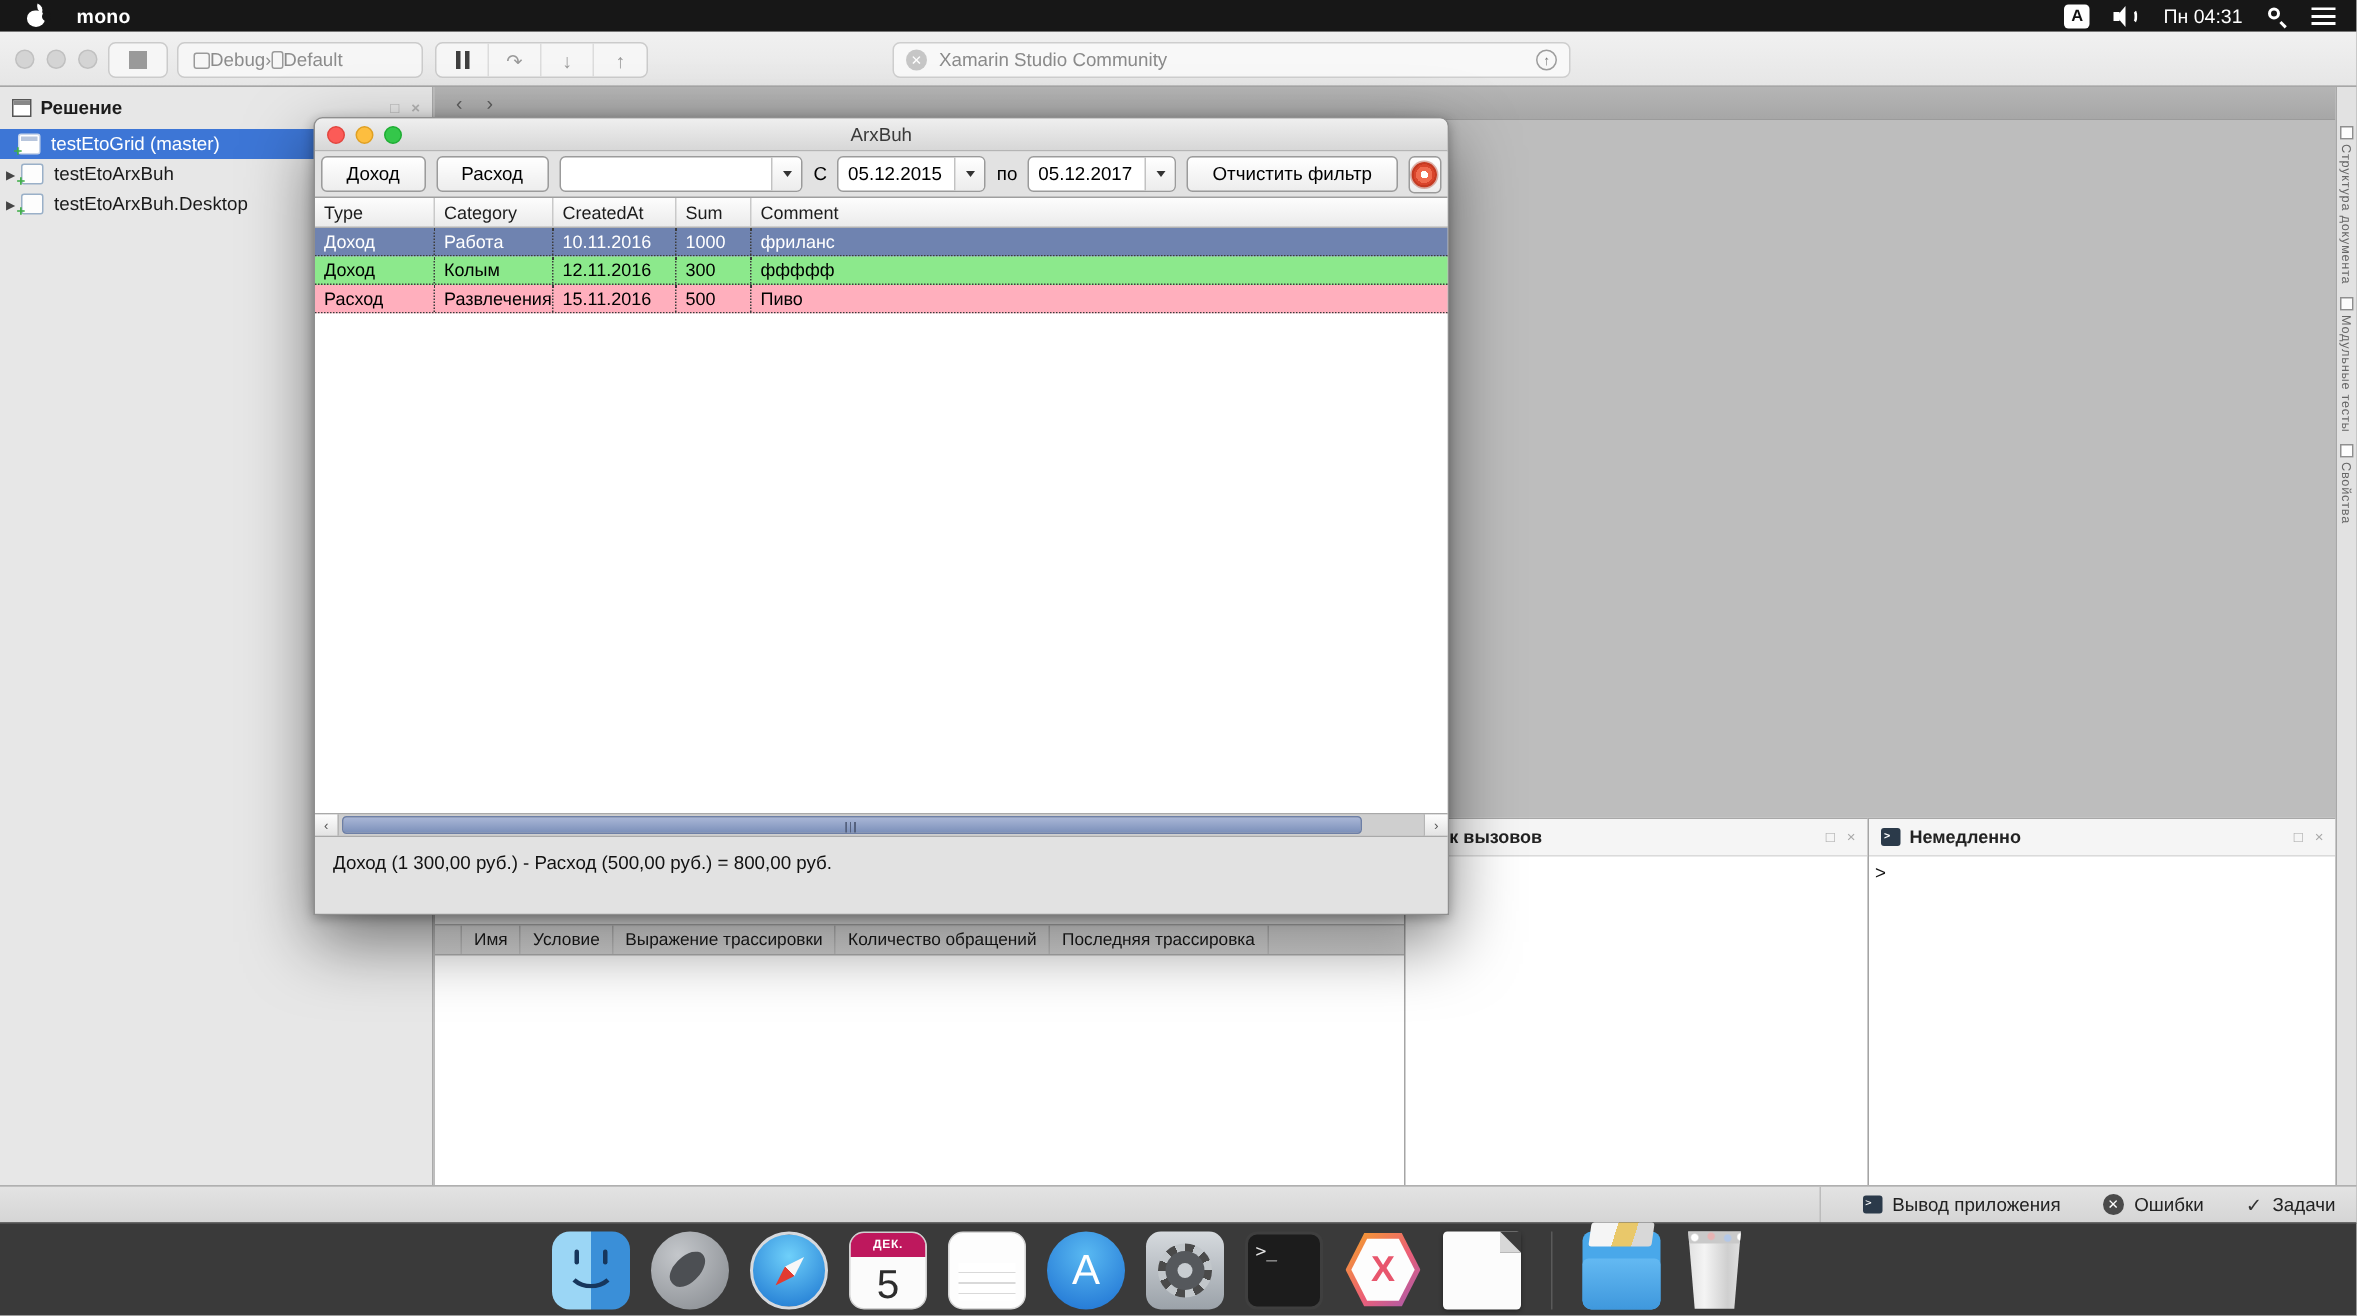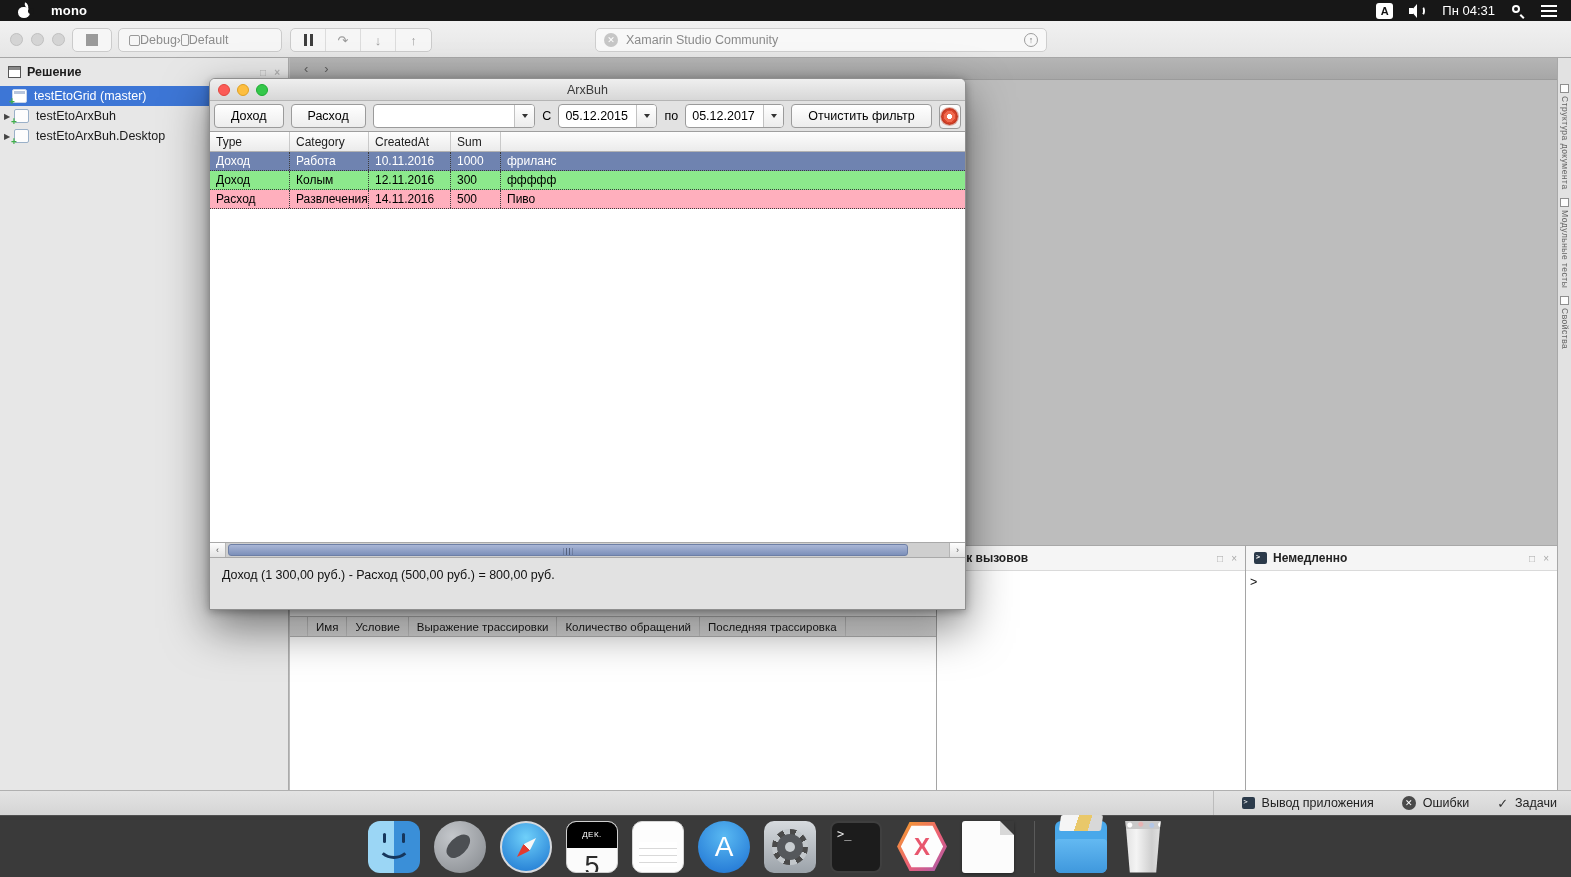--- a/index.html
+++ b/index.html
@@ -182,21 +182,21 @@
                    border-bottom:3px solid #16365c; border-radius:50%; }
   .launchpad { border-radius:50%; background:radial-gradient(circle at 35% 30%, #c4c7cb, #84888d); }
   .launchpad .rocket { position:absolute; left:16px; top:11px; width:17px; height:28px; background:#4c4f53;
                        border-radius:50% 50% 45% 45%; transform:rotate(45deg); }
   .safari { border-radius:50%; background:radial-gradient(circle at 50% 30%, #6fd0fa, #1a73cf);
             border:2px solid #d6d9dd; }
   .safari .needle { position:absolute; left:11px; top:20px; width:27px; height:9px; transform:rotate(-45deg);
                     clip-path:polygon(0 50%, 50% 0, 100% 50%, 50% 100%);
                     background:linear-gradient(90deg,#e23b30 0 50%, #f7f7f7 50% 100%); }
   .calendar { border-radius:10px; background:#fbfbfb; overflow:hidden; border:1px solid #d0d0d0; }
-  .cal-top { height:26px; background:#000000; color:#fff; font-size:8px; font-weight:normal; display:flex;
+  .cal-top { height:16px; background:#be185d; color:#fff; font-size:8px; font-weight:bold; display:flex;
              align-items:center; justify-content:center; letter-spacing:.5px; }
   .cal-day { height:37px; display:flex; align-items:center; justify-content:center; font-size:27px; color:#2c2c2c; }
   .notes { border-radius:10px; background:#fdfdfd; overflow:hidden; border:1px solid #d6d6d6; }
   .notes .ytop { height:12px; background:#f6d442; border-bottom:1px solid #dbb92e; }
   .notes .lines { position:absolute; left:6px; right:6px; top:20px; bottom:5px;
                   background:repeating-linear-gradient(#fff 0 6px, #d9d9d9 6px 7px); }
   .appstore { border-radius:50%; background:radial-gradient(circle at 50% 30%, #59b9f2, #1c6fd1);
               display:flex; align-items:center; justify-content:center; color:#fff; font-size:28px; }
   .prefs { border-radius:10px; background:linear-gradient(#d6dade,#9ba2a9); display:flex; align-items:center; justify-content:center; }
   .prefs .gear { width:36px; height:36px; border-radius:50%;
@@ -433,40 +433,41 @@
     <div class="gear-btn">
       <span class="gear-red"></span>
     </div>
   </div>
 
   <div class="arx-thead">
     <span class="cell c-type">Type</span>
     <span class="cell c-cat">Category</span>
     <span class="cell c-date">CreatedAt</span>
     <span class="cell c-sum">Sum</span>
+    <span class="cell c-com">Comment</span>
   </div>
 
   <div class="arx-row row-selected">
     <span class="cell c-type">Доход</span>
     <span class="cell c-cat">Работа</span>
     <span class="cell c-date">10.11.2016</span>
     <span class="cell c-sum">1000</span>
     <span class="cell c-com">фриланс</span>
   </div>
   <div class="arx-row row-green">
     <span class="cell c-type">Доход</span>
     <span class="cell c-cat">Колым</span>
     <span class="cell c-date">12.11.2016</span>
     <span class="cell c-sum">300</span>
     <span class="cell c-com">ффффф</span>
   </div>
   <div class="arx-row row-pink">
     <span class="cell c-type">Расход</span>
     <span class="cell c-cat">Развлечения</span>
-    <span class="cell c-date">14.11.2016</span>
+    <span class="cell c-date">15.11.2016</span>
     <span class="cell c-sum">500</span>
     <span class="cell c-com">Пиво</span>
   </div>
 
   <div class="arx-tbody-fill"></div>
 
   <div class="arx-hscroll">
     <span class="hs-btn">‹</span>
     <span class="hs-track">
       <span class="hs-thumb">

